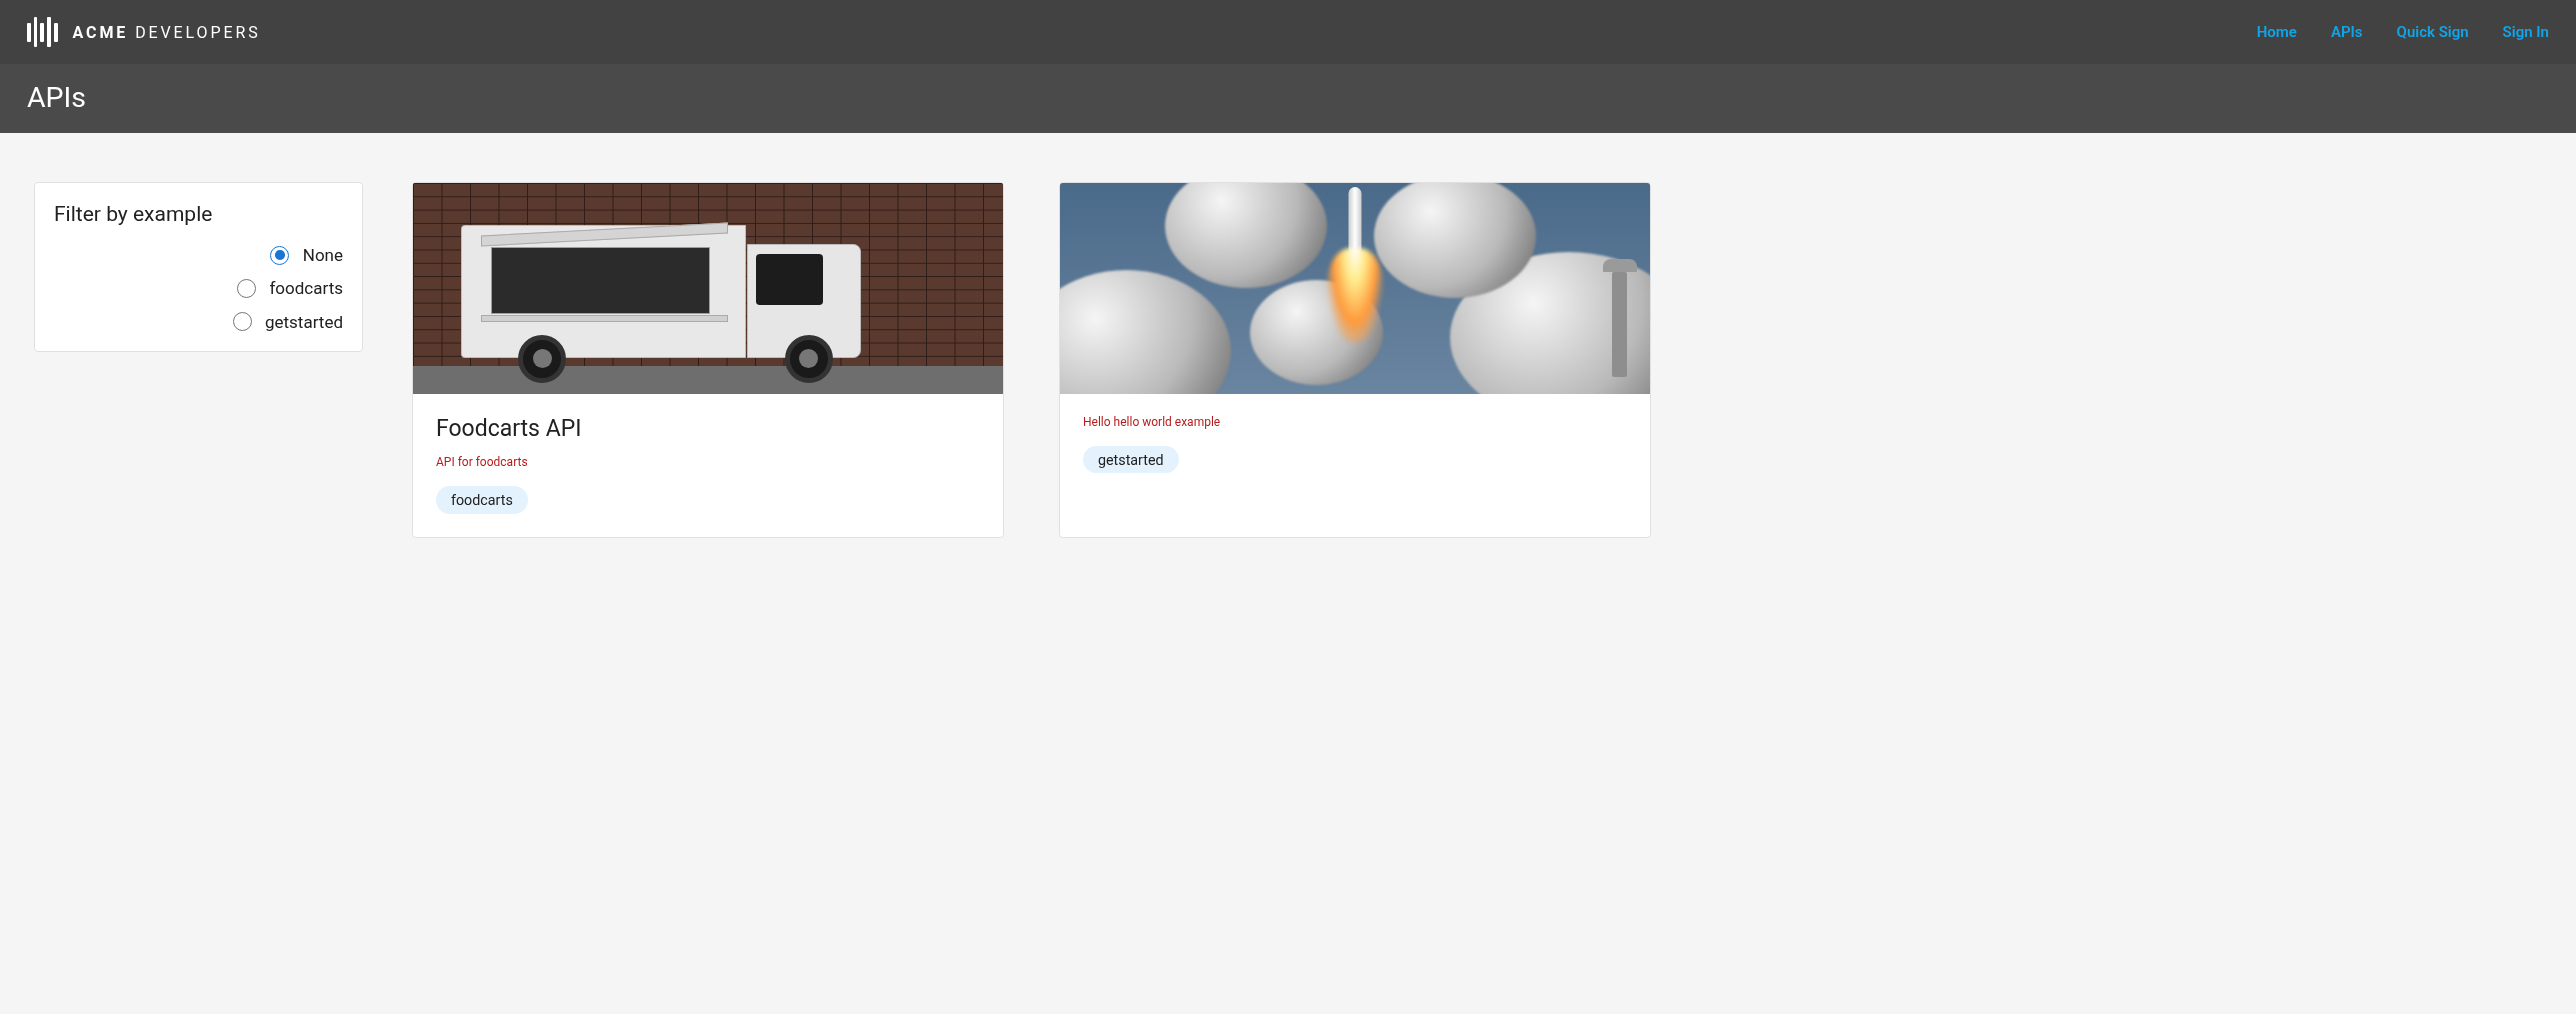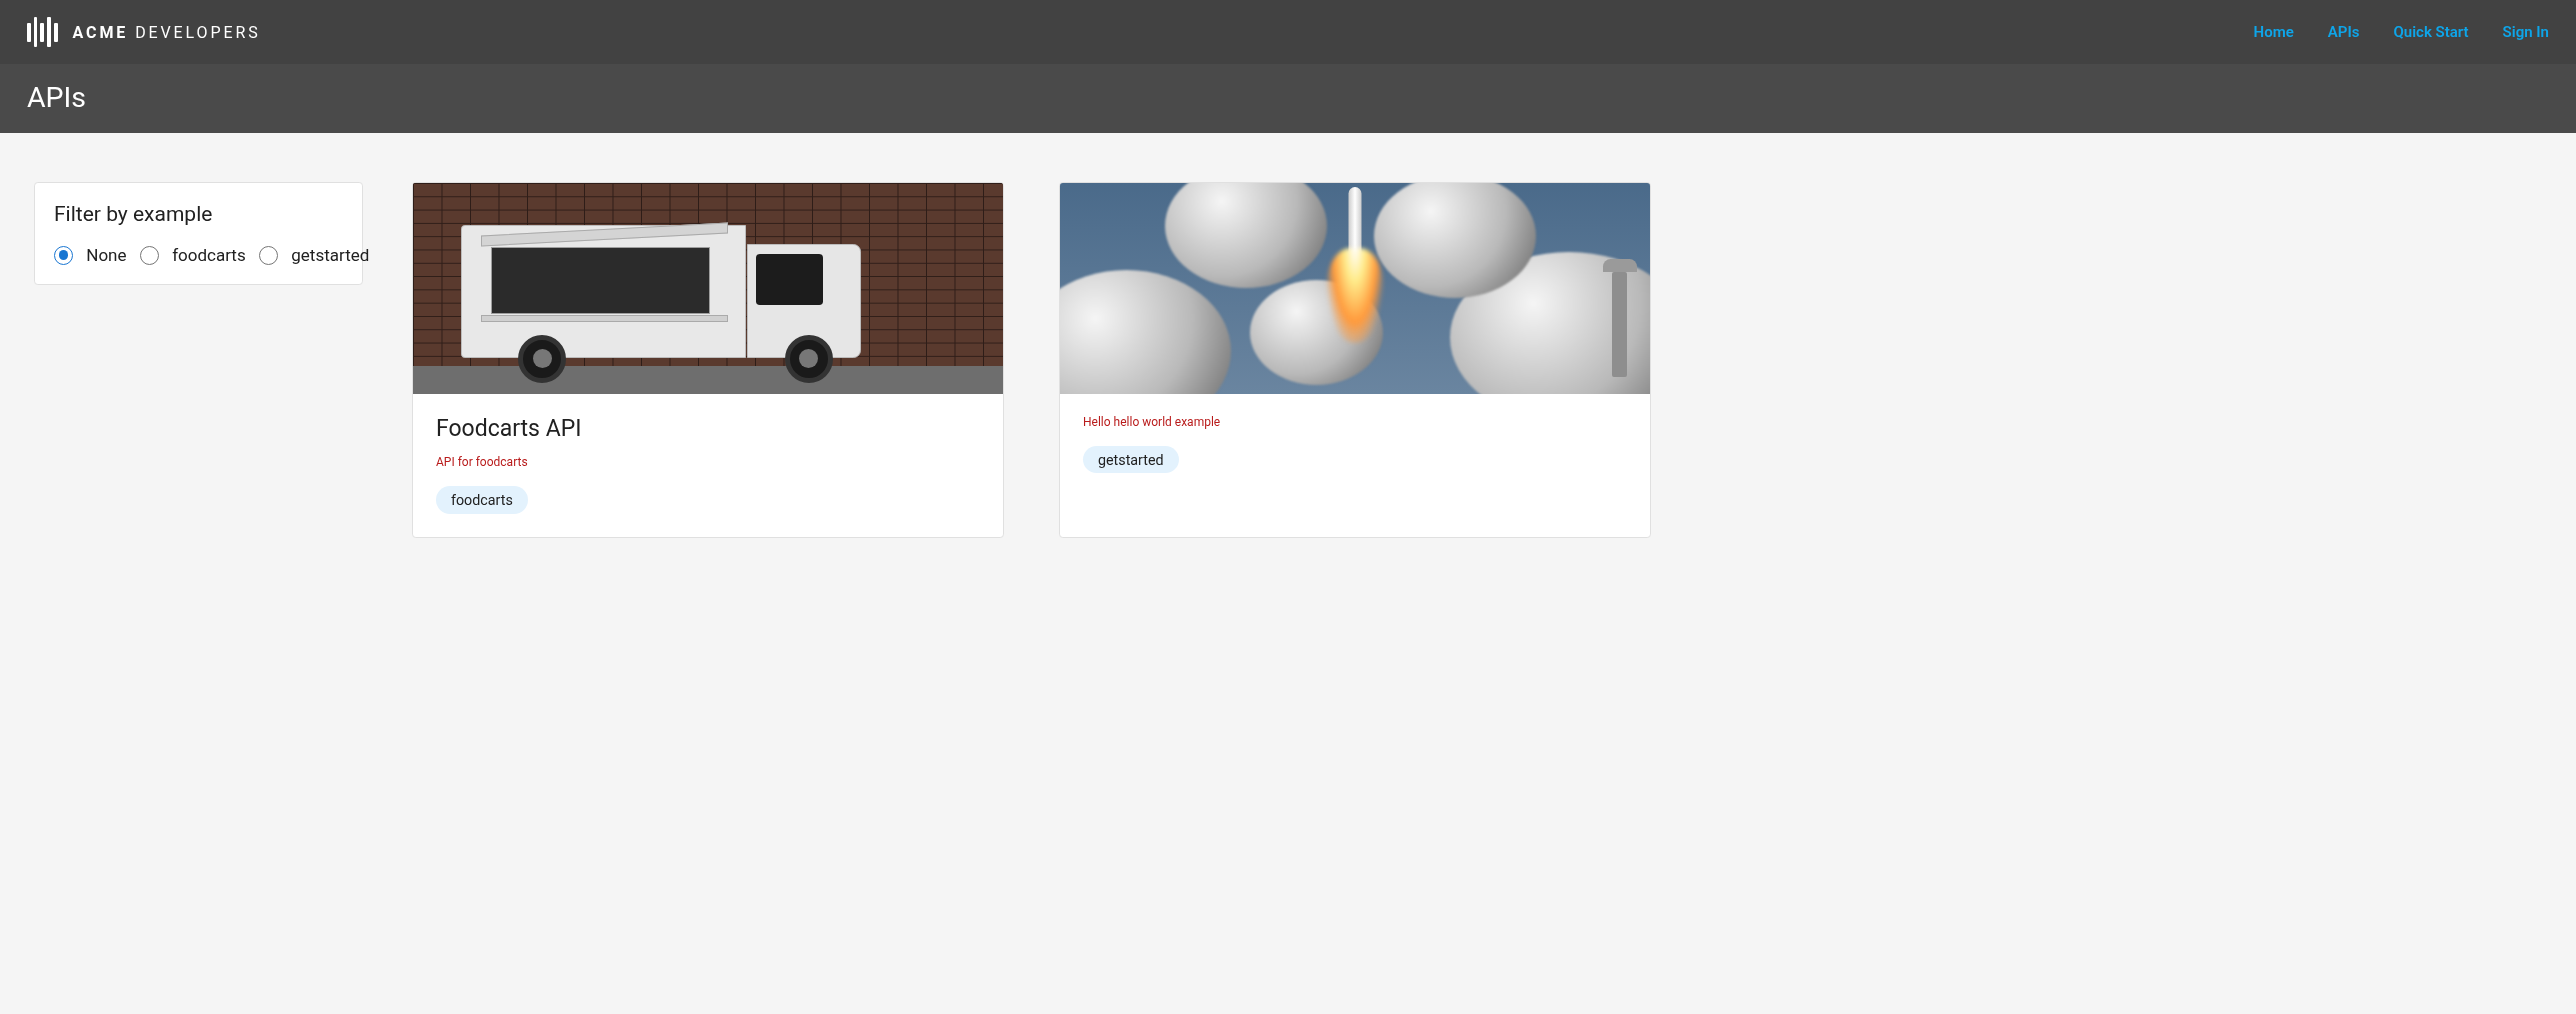--- a/index.html
+++ b/index.html
@@ -99,21 +99,21 @@
   outline: none;
   font-size: 15px;
   flex: 1;
   margin-left: 9.5px;
   background: transparent;
 }
 
 
 .radio-list {
   display: flex;
-  flex-direction: row;
+  flex-direction: column;
   gap: 13.3px;
   align-items: flex-end;
 }
 .radio-item {
   display: flex;
   align-items: center;
   gap: 13.3px;
   cursor: pointer;
   font-size: 17px;
 }
@@ -330,21 +330,21 @@
       <span style="height:19px"></span>
     </div>
     <div class="brand">
       <b>ACME</b>
       <span>DEVELOPERS</span>
     </div>
   </div>
   <nav class="nav">
     <a>Home</a>
     <a>APIs</a>
-    <a>Quick Start</a>
+    <a>Quick Sign</a>
     <a>Sign In</a>
   </nav>
 </header>
 
 <div class="subheader">APIs</div>
 
 <main class="main">
 
   <aside class="sidebar">
 

